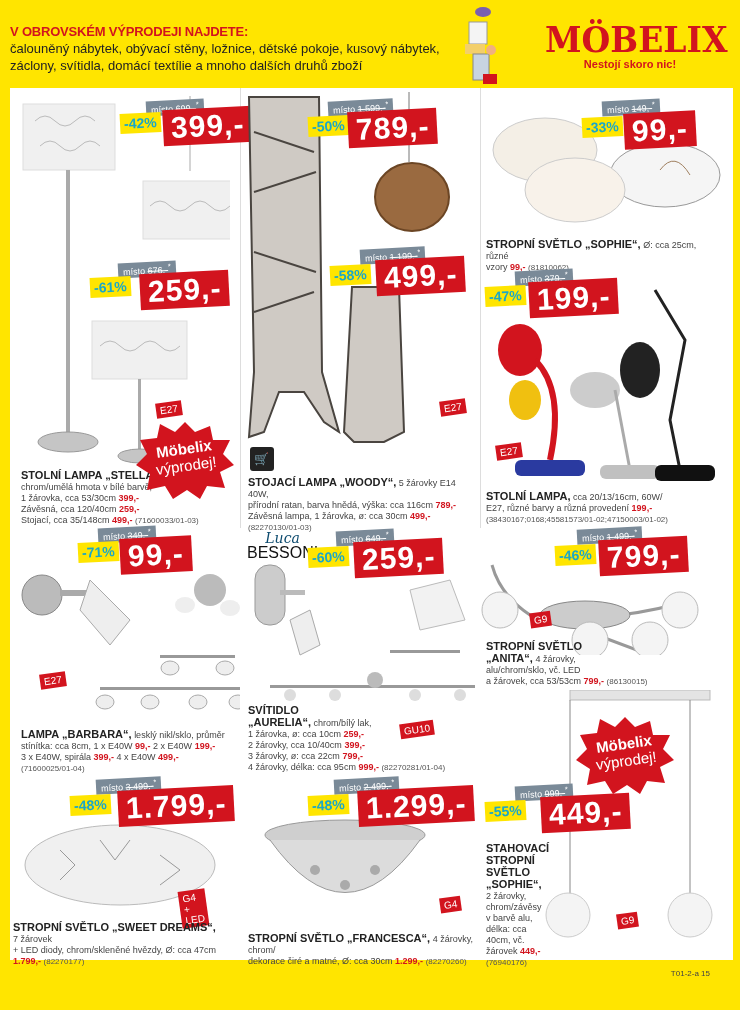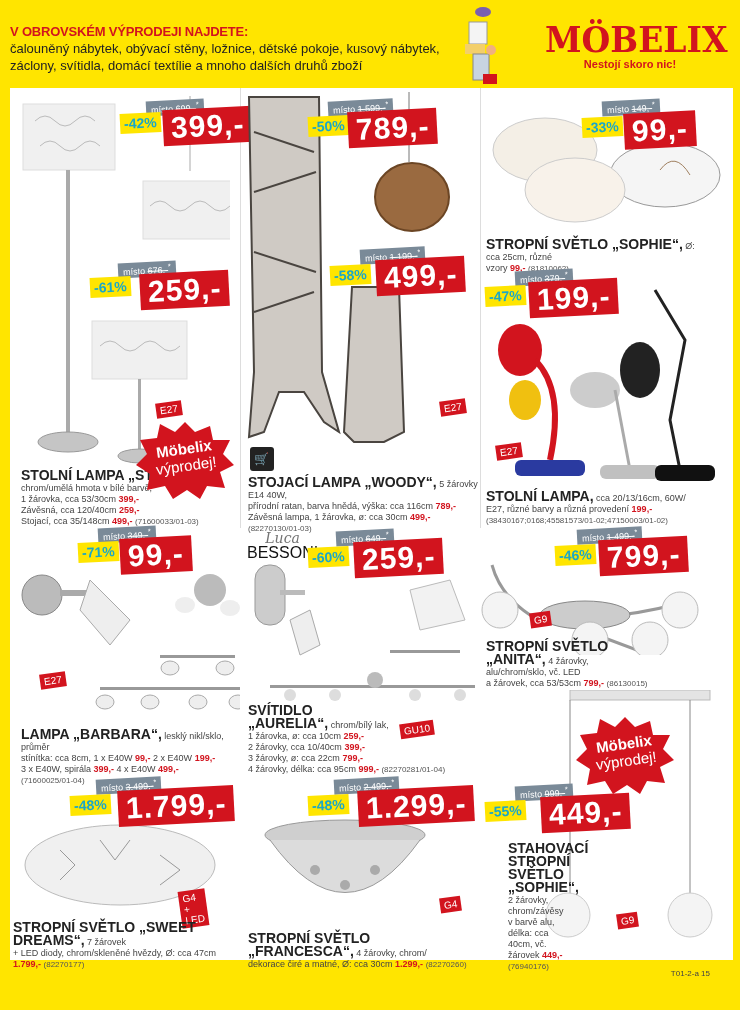--- a/index.html
+++ b/index.html
@@ -14,31 +14,31 @@
   .panel { position: absolute; left: 10px; top: 88px; width: 723px; height: 872px; background: #fff; }
   .divider-v { position: absolute; background: #ddd; width: 1px; }
   .product { position: absolute; }
   .price-grp { position: absolute; }
   .misto { position: absolute; background: #7a8a98; color: #fff; font: 9px "Liberation Sans", sans-serif; padding: 1px 5px; transform: rotate(-3deg); white-space: nowrap; }
   .misto s { text-decoration: line-through; }
   .pct { position: absolute; background: #ffe500; color: #1aa7c8; font: bold 14px "Liberation Sans", sans-serif; padding: 2px 4px; transform: rotate(-3deg); white-space: nowrap; }
   .price { position: absolute; background: #d2141e; color: #fff; font: bold 30px "Liberation Sans", sans-serif; padding: 0 8px; transform: rotate(-3deg); white-space: nowrap; line-height: 36px; letter-spacing: 1px; }
   .bulb { position: absolute; background: #d2141e; color: #fff; font: 10px "Liberation Sans", sans-serif; padding: 2px 4px; transform: rotate(-8deg); }
   .desc { position: absolute; font: 9px/11px "Liberation Sans", sans-serif; color: #444; }
-  .desc b { color: #222; font-weight: bold; font-size: 14px; }
+  .desc b { color: #222; font-weight: bold; font-size: 11px; }
   .desc .rp { color: #d2141e; font-weight: bold; }
   .desc .code { font-size: 8px; color: #555; }
   .burst { position: absolute; width: 100px; height: 80px; }
   .burst-text { position: absolute; left: 0; top: 20px; width: 100px; text-align: center; color: #fff; transform: rotate(-8deg); }
   .burst-text .b1 { font: bold 15px "Liberation Sans", sans-serif; display: block; }
   .burst-text .b2 { font: 15px "Liberation Sans", sans-serif; display: block; }
   .footer { position: absolute; left: 10px; top: 968px; font: 7.5px/10px "Liberation Sans", sans-serif; color: #444; width: 640px; }
   .pagecode { position: absolute; right: 30px; top: 969px; font: 8px "Liberation Sans", sans-serif; color: #444; }
   .brand { position: absolute; left: 247px; top: 530px; text-align: center; }
-  .brand .luca { font: italic 14px "DejaVu Serif", serif; color: #737373; display: block; }
+  .brand .luca { font: italic 14px "DejaVu Serif", serif; color: #0c4a6e; display: block; }
   .brand .bess { font: 16px "Liberation Sans", sans-serif; color: #111; display: block; letter-spacing: 0px; line-height: 14px; }
   .cart { position: absolute; left: 250px; top: 447px; width: 24px; height: 24px; background: #222; border-radius: 3px; color: #fff; font-size: 12px; text-align: center; line-height: 24px; }
 </style>
 </head>
 <body>
 
 <div class="header">
   <div class="hdr-title">V OBROVSKÉM VÝPRODEJI NAJDETE:</div>
   <div class="hdr-text">čalouněný nábytek, obývací stěny, ložnice, dětské pokoje, kusový nábytek, záclony, svítidla, domácí textílie a mnoho dalších druhů zboží</div>
   <svg class="mascot" viewBox="0 0 50 84">
@@ -311,21 +311,21 @@
     <line x1="150" y1="10" x2="150" y2="205" stroke="#888"></line>
     <circle cx="28" cy="225" r="22" fill="#f4f4f4" stroke="#ccc"></circle>
     <circle cx="150" cy="225" r="22" fill="#f4f4f4" stroke="#ccc"></circle>
   </svg>
   <div class="price-grp" style="left:485px;top:785px;">
     <div class="misto" style="left:30px;top:0;"><span>místo</span> <s>999,-</s><sup>*</sup></div>
     <div class="pct" style="left:0;top:16px;">-55%</div>
     <div class="price" style="left:56px;top:10px;">449,-</div>
   </div>
   <div class="bulb" style="left:617px;top:913px;">G9</div>
-  <div class="desc" style="left:508px;top:843px;width:65px;">
+  <div class="desc" style="left:486px;top:843px;width:65px;">
     <b>STAHOVACÍ STROPNÍ SVĚTLO „SOPHIE“,</b><br>
     <span>2 žárovky,</span><br>
     <span>chrom/závěsy</span><br>
     <span>v barvě alu,</span><br>
     <span>délka: cca</span><br>
     <span>40cm, vč.</span><br>
     <span>žárovek</span> <span class="rp">449,-</span><br>
     <span class="code">(76940176)</span>
   </div>
 </div>

